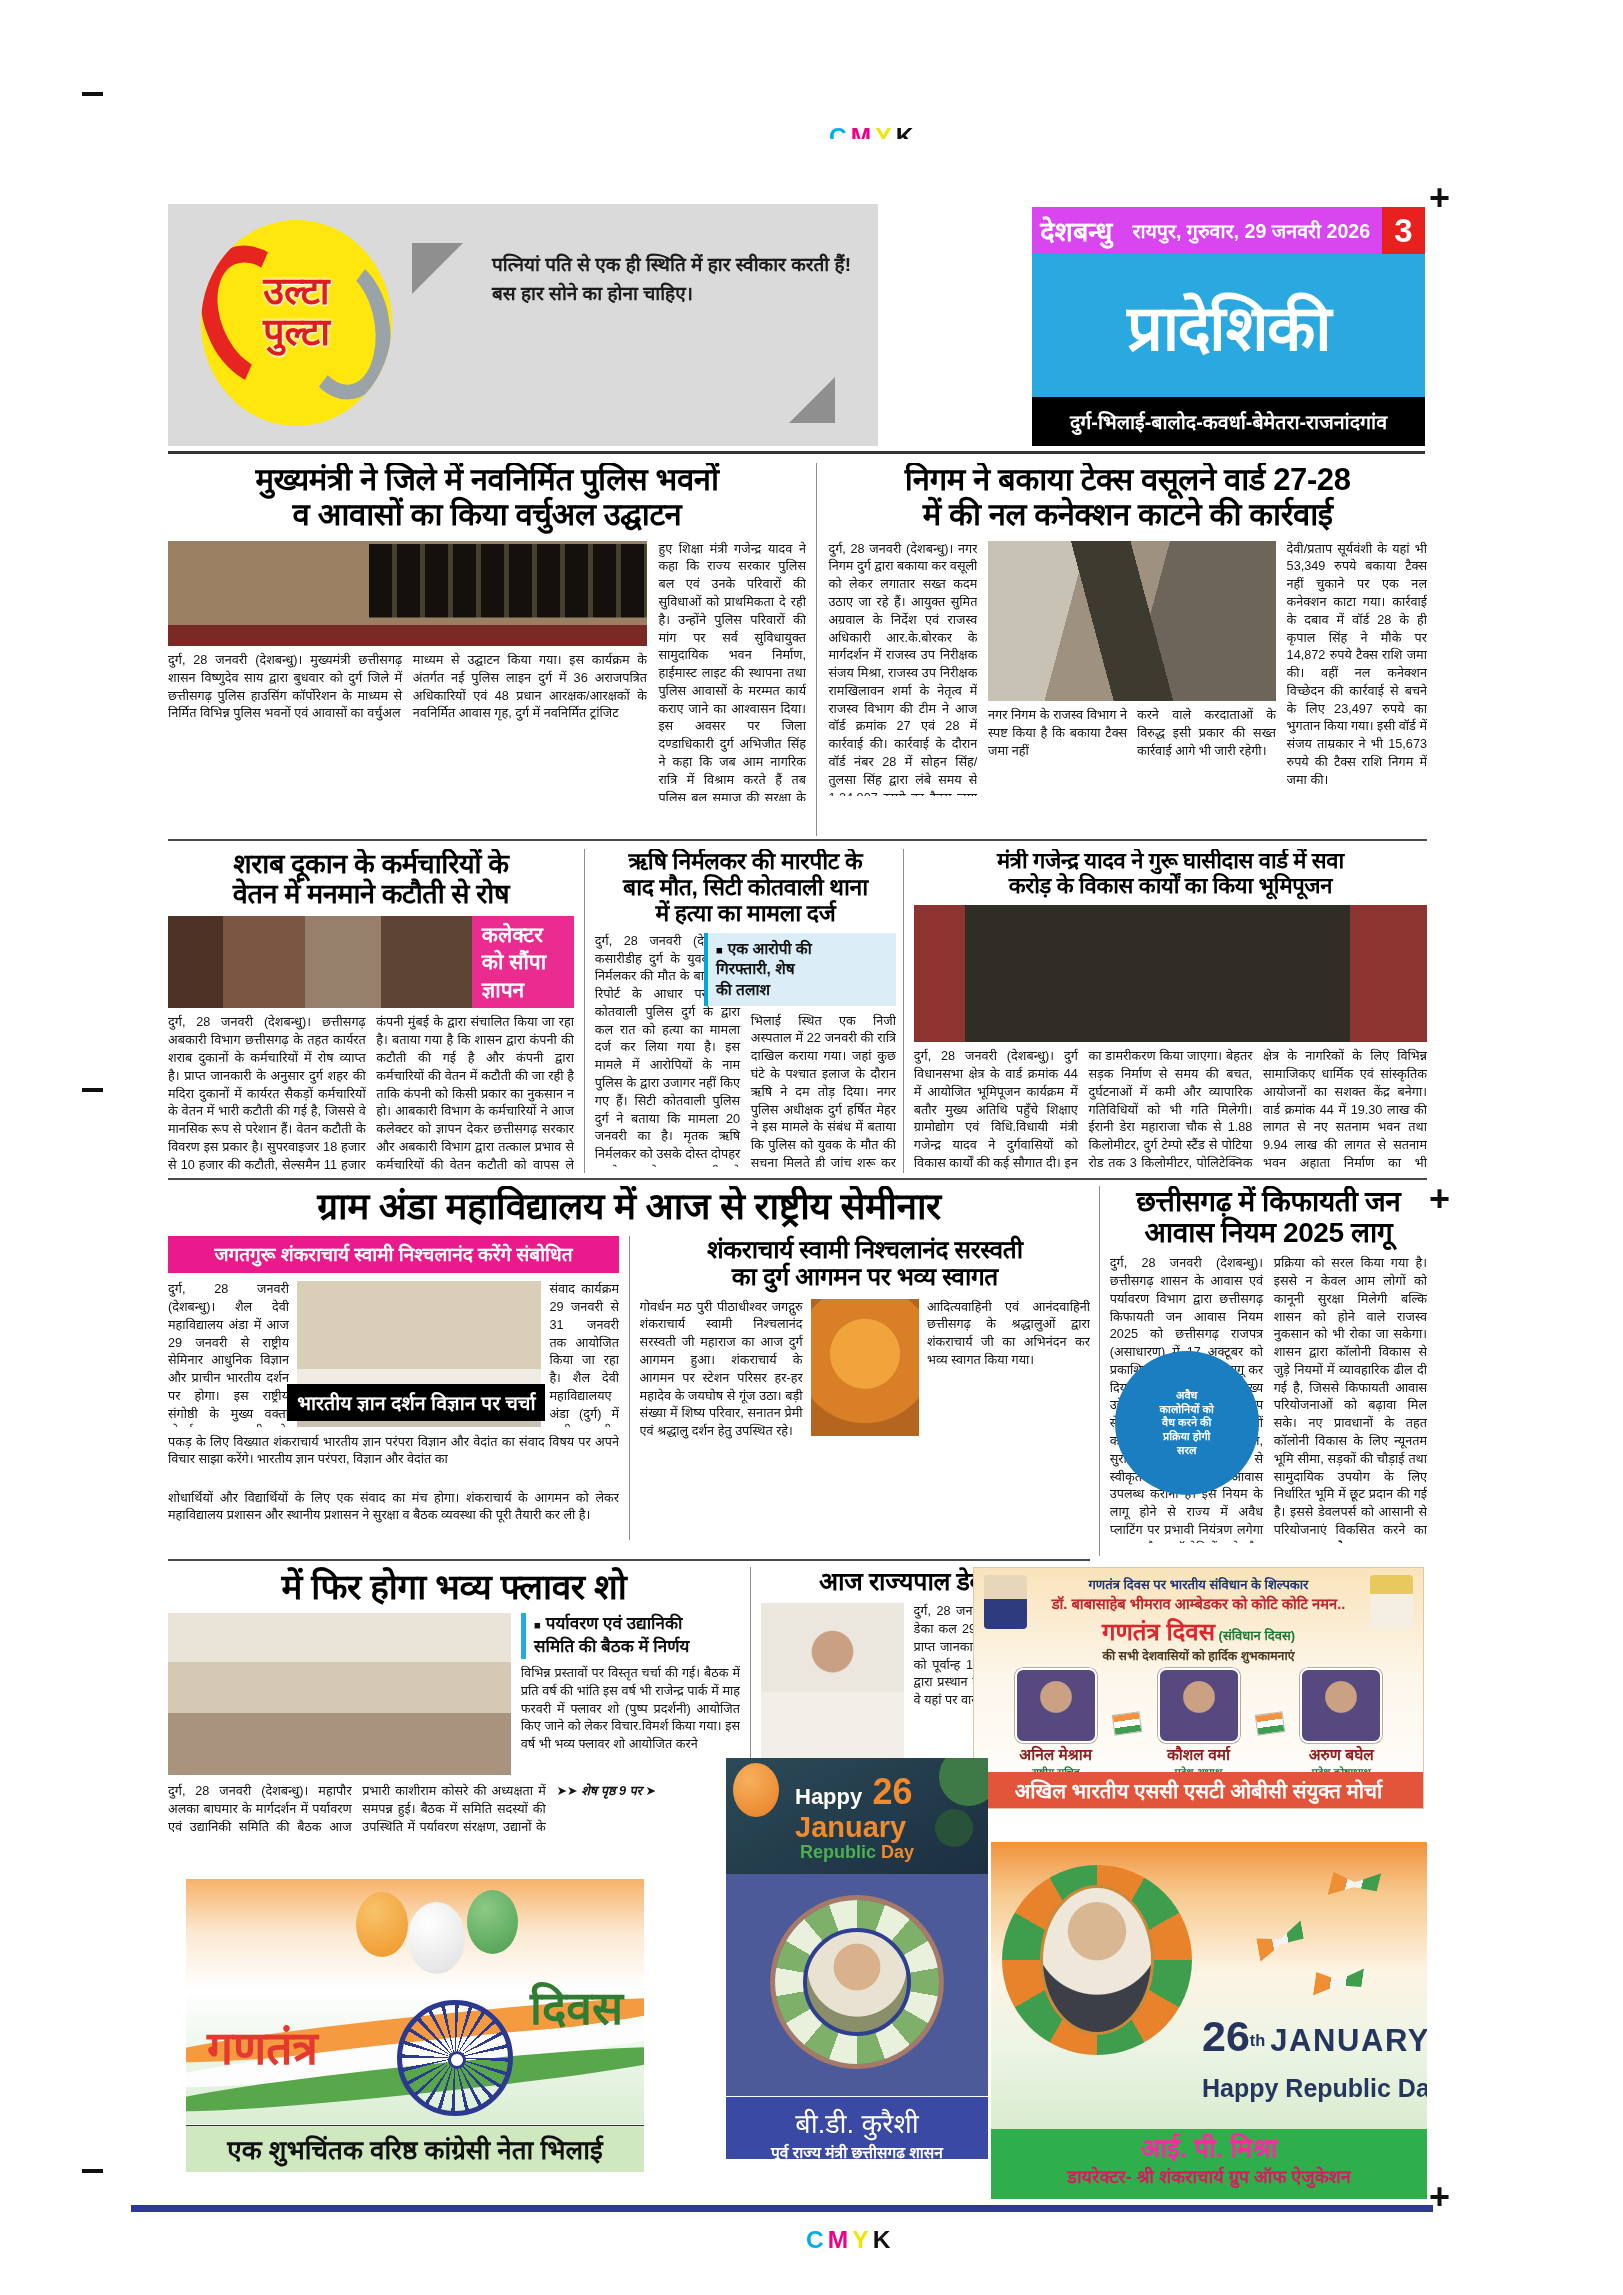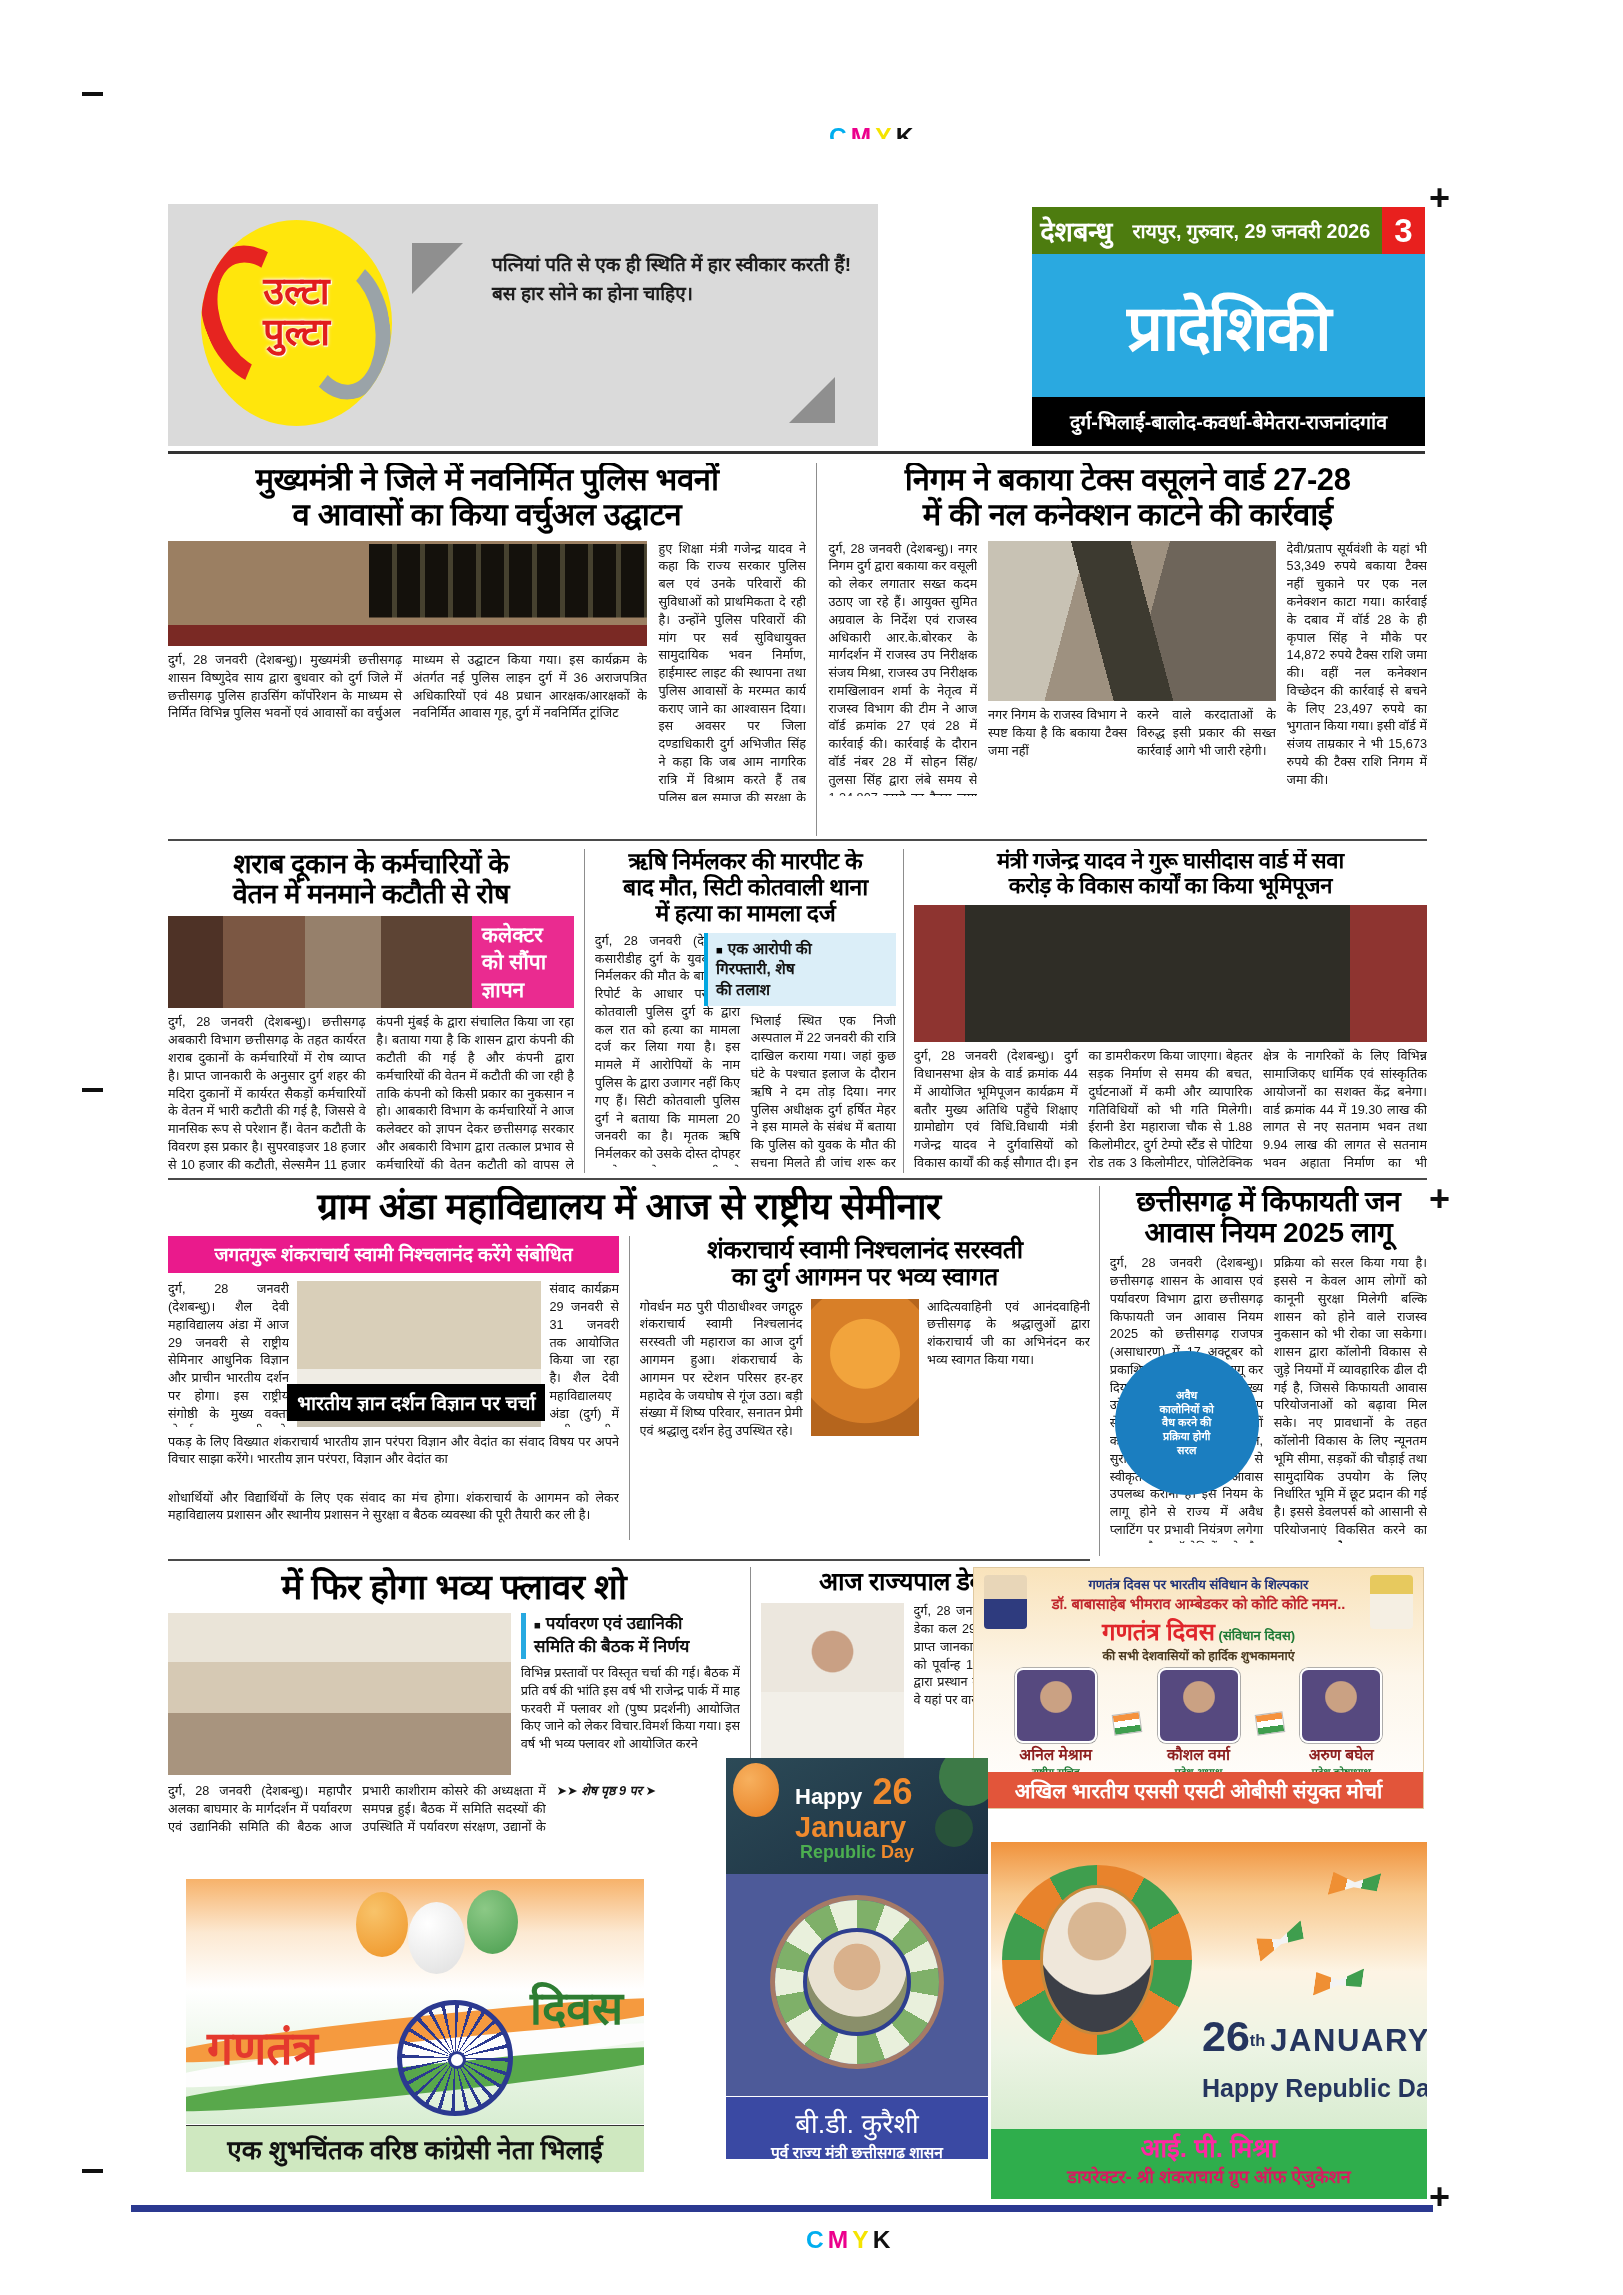--- a/index.html
+++ b/index.html
@@ -26,21 +26,21 @@
   #ulta-panel{position:absolute;left:168px;top:204px;width:710px;height:242px;background:#dadada;}
   #ulta-logo{position:absolute;left:33px;top:16.4px;width:191px;height:206px;background:#ffe60c;border-radius:50%;overflow:hidden;}
   .arcr{position:absolute;left:3.3px;top:23px;width:105px;height:146px;border:17px solid transparent;border-left-color:#e62420;border-top-color:#e62420;border-radius:50%;transform:rotate(-22deg);}
   .arcg{position:absolute;right:1.6px;top:36px;width:96px;height:144px;border:15.5px solid transparent;border-right-color:#9aa3a8;border-bottom-color:#9aa3a8;border-radius:50%;transform:rotate(-8deg);}
   .ultxt{position:absolute;left:0;right:0;top:51px;text-align:center;font-size:38px;font-weight:800;color:#e11d1c;line-height:1.08;text-shadow:0 0 2.5px #fff,0 0 4.1px #fff,0.8px 0.8px 0 #fff;}
   .tri1{position:absolute;left:244px;top:39px;width:0;height:0;border-top:51px solid #8f8f8f;border-right:51px solid transparent;}
   .tri2{position:absolute;right:43px;bottom:23px;width:0;height:0;border-bottom:46px solid #8f8f8f;border-left:46px solid transparent;}
   .quote{position:absolute;left:324px;top:46px;font-size:19px;font-weight:700;color:#1c1c1c;line-height:1.55;}
 
   #masthead{position:absolute;left:1032px;top:207px;width:393px;height:240px;}
-  .m-row1{height:47px;background:#4d7c0f;display:flex;align-items:center;}
+  .m-row1{height:47px;background:#d946ef;display:flex;align-items:center;}
   .m-paper{font-size:27px;font-weight:800;color:#fff;padding:0 8.2px;white-space:nowrap;}
   .m-date{flex:1;text-align:center;color:#fff;font-size:19.6px;font-weight:700;white-space:nowrap;}
   .m-page{width:43px;height:47px;background:#e8201e;color:#fff;font-size:33px;font-weight:800;display:flex;align-items:center;justify-content:center;}
   .m-row2{height:143px;background:#2aa9e0;display:flex;align-items:center;justify-content:center;overflow:hidden;}
   .m-sec{font-size:63px;font-weight:800;color:#fff;letter-spacing:-1.6px;}
   .m-row3{height:49px;background:#000;display:flex;align-items:center;justify-content:center;}
   .m-dist{color:#fff;font-size:19.6px;font-weight:700;white-space:nowrap;}
 
   
   .ph-cm{background-color:#9b7f62;background-image:linear-gradient(0deg,#7a2924 0 20%,rgba(0,0,0,0) 20%),repeating-linear-gradient(90deg,#14110c 0 23px,#46412f 23px 28px);background-size:100% 100%,58% 70%;background-position:0 0,100% 12%;background-repeat:no-repeat,no-repeat;}

